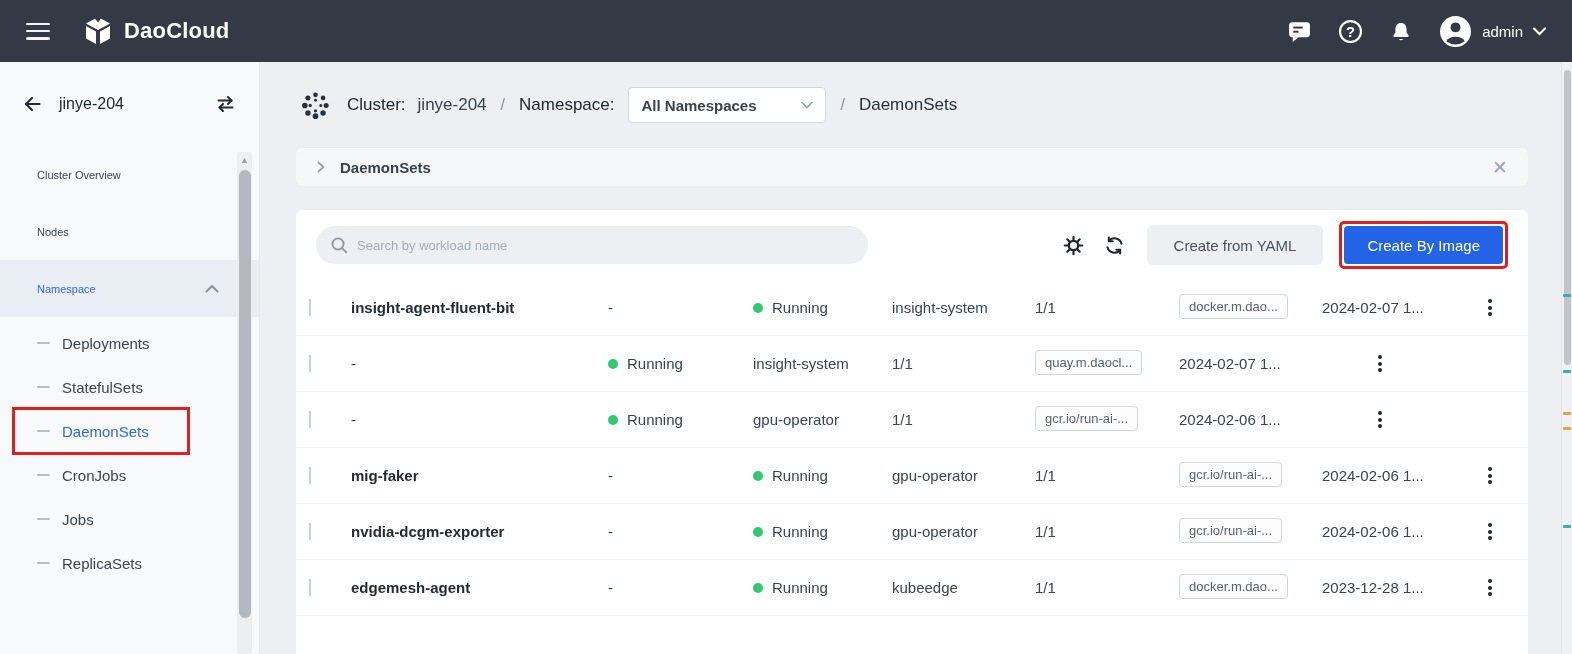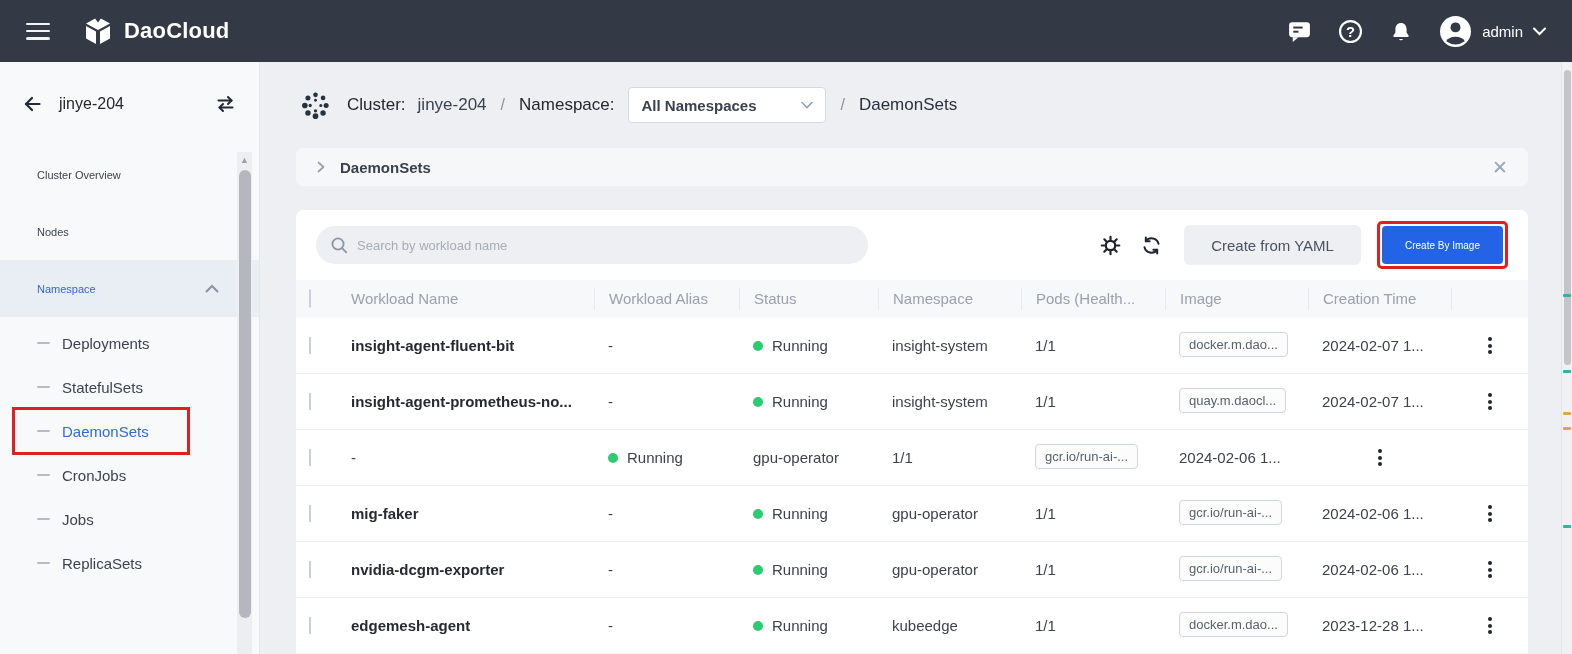--- a/index.html
+++ b/index.html
@@ -57,21 +57,21 @@
   .search { width:552px; height:38px; background:#edeff2; border-radius:19px; display:flex; align-items:center; padding:0 14px; }
   .search input { flex:1; border:none; outline:none; background:transparent; font-family:"Liberation Sans",sans-serif;
                   font-size:13px; color:#3a424e; margin-left:9px; }
   .search input::placeholder { color:#a6adb8; }
   .tool-icons { margin-left:auto; display:flex; align-items:center; gap:20px; }
   .icon-btn { display:flex; cursor:pointer; }
   .btn-yaml { margin-left:22px; height:40px; padding:0 27px; background:#edeff2; border:none; border-radius:6px;
               font-family:"Liberation Sans",sans-serif; font-size:15px; color:#4a525f; cursor:pointer; }
   .red-wrap { margin-left:16px; border:3px solid #e02020; padding:2px; border-radius:5px; }
   .btn-image { height:38px; padding:0 23px; background:#2264e5; border:none; border-radius:4px;
-               font-family:"Liberation Sans",sans-serif; font-size:10px; color:#fff; cursor:pointer; }
+               font-family:"Liberation Sans",sans-serif; font-size:15px; color:#fff; cursor:pointer; }
 
   .grid { display:grid; grid-template-columns:41px 257px 145px 139px 143px 144px 143px 143px 1fr; align-items:center; }
   .thead { height:38px; background:#f7f8fa; color:#9aa1ad; font-size:15px; }
   .thead > div { padding-left:14px; height:22px; line-height:22px; white-space:nowrap; overflow:hidden; }
   .thead > div.with-div { border-left:1px solid #e7eaee; }
   .thead .h-check { padding-left:0; border:none; }
   .t-row { height:56px; border-bottom:1px solid #f1f2f5; font-size:15px; color:#3c434f; }
   .t-row > div { padding-left:14px; white-space:nowrap; overflow:hidden; }
   .checkbox { width:21px; height:21px; border:1.6px solid #c9d0d9; border-radius:5px; background:#fff; margin-left:13px; cursor:pointer; }
   .cell-name { font-weight:700; color:#262b33; text-overflow:ellipsis; cursor:pointer; }
@@ -294,31 +294,20 @@
                 <path d="M18.5 21.2v-4.4h-4.4"></path>
             </svg>
           </span>
         </div>
         <button class="btn-yaml">Create from YAML</button>
         <div class="red-wrap">
           <button class="btn-image">Create By Image</button>
         </div>
       </div>
 
-      <div class="grid thead">
-        <div class="h-check"><span class="checkbox"></span></div>
-        <div>Workload Name</div>
-        <div class="with-div">Workload Alias</div>
-        <div class="with-div">Status</div>
-        <div class="with-div">Namespace</div>
-        <div class="with-div">Pods (Health...</div>
-        <div class="with-div">Image</div>
-        <div class="with-div">Creation Time</div>
-        <div class="with-div"></div>
-      </div>
 
       <div class="grid t-row">
         <div style="padding-left:0;"><span class="checkbox"></span></div>
         <div class="cell-name">insight-agent-fluent-bit</div>
         <div>-</div>
         <div class="cell-status">
             <span class="dot"></span>
             <span>Running</span>
           </div>
         <div>insight-system</div>
@@ -329,21 +318,20 @@
             <span class="kebab">
               <i></i>
               <i></i>
               <i></i>
             </span>
           </div>
       </div>
 
       <div class="grid t-row">
         <div style="padding-left:0;"><span class="checkbox"></span></div>
-        <div class="cell-name">insight-agent-prometheus-no...</div>
         <div>-</div>
         <div class="cell-status">
             <span class="dot"></span>
             <span>Running</span>
           </div>
         <div>insight-system</div>
         <div>1/1</div>
         <div><span class="pill">quay.m.daocl...</span></div>
         <div>2024-02-07 1...</div>
         <div class="cell-actions">

